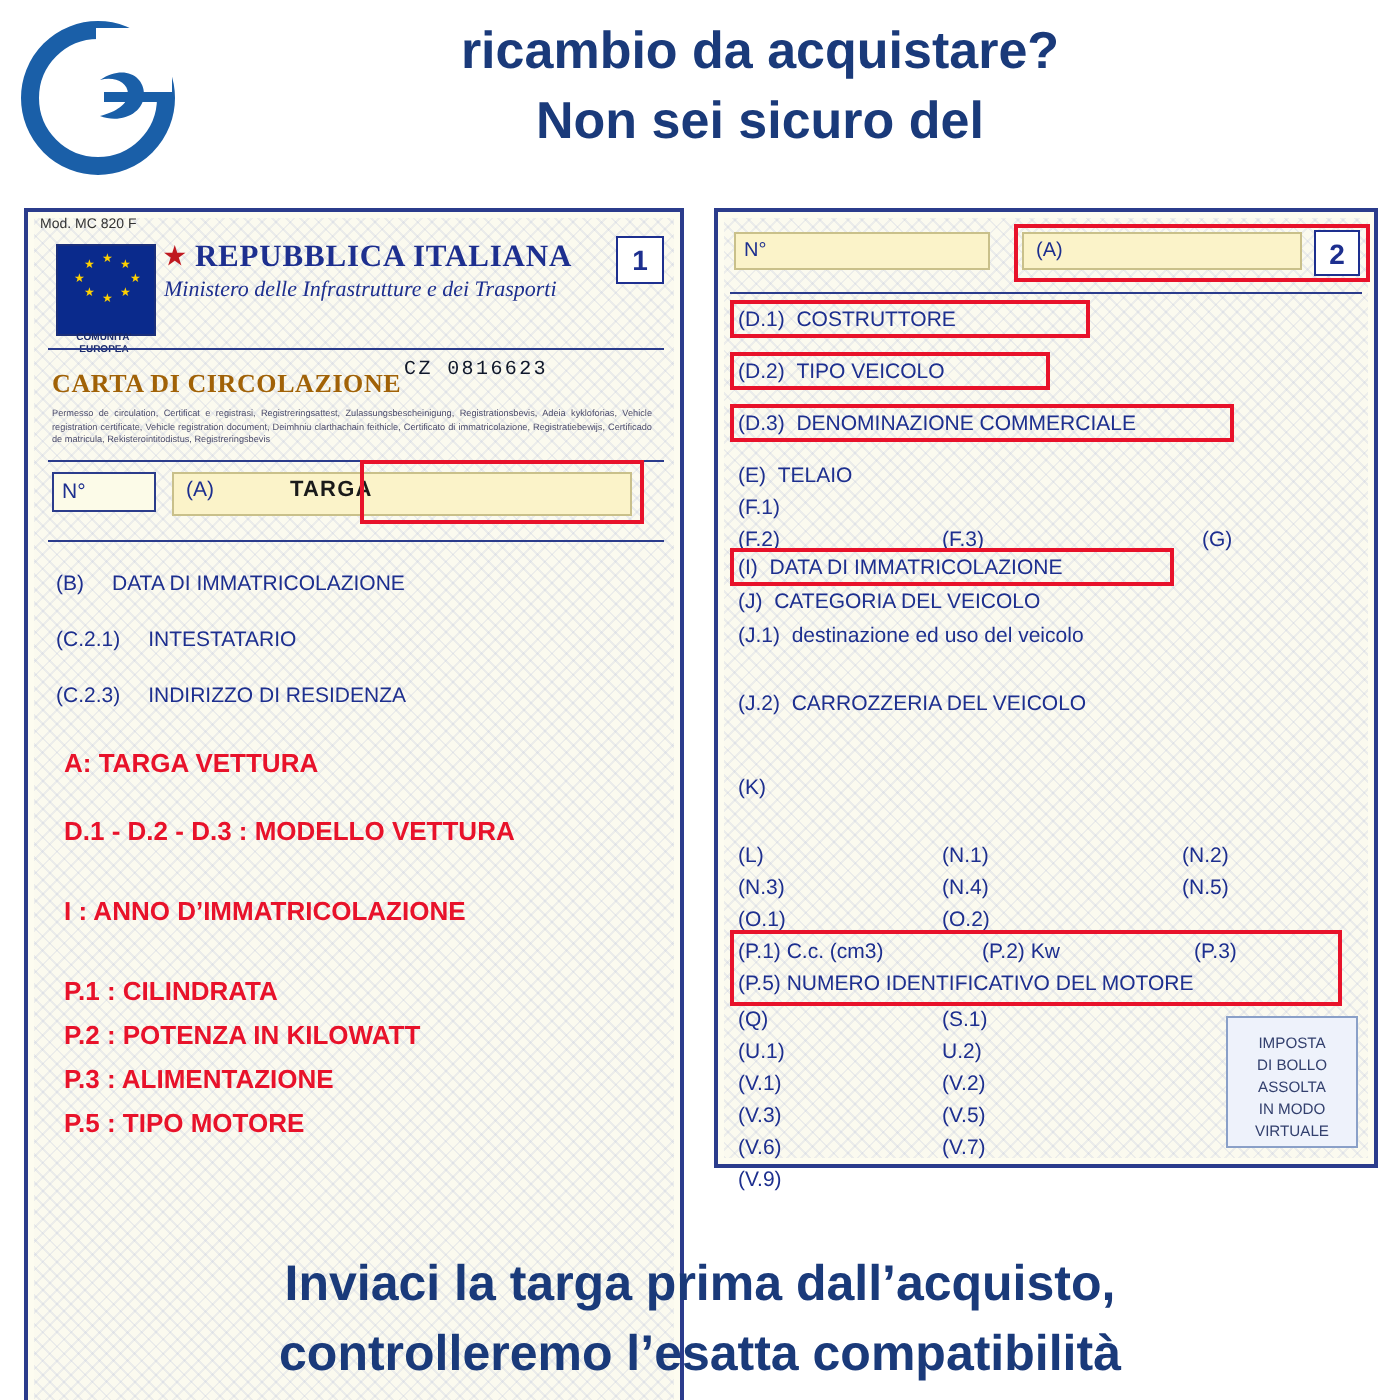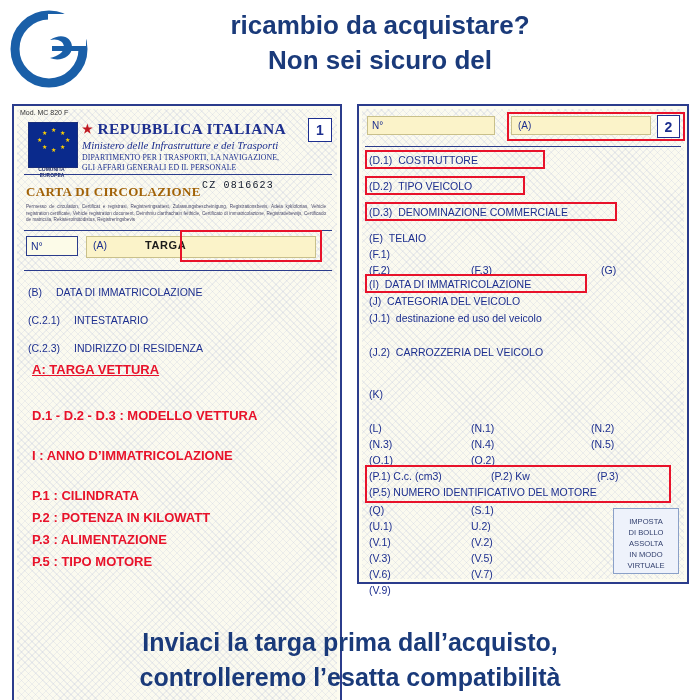--- a/index.html
+++ b/index.html
@@ -201,24 +201,20 @@
         <span class="star" style="left:8px;top:12px;">★</span>
         <span class="star" style="left:13px;top:5px;">★</span>
       </div>
     </div>
     <div style="position:absolute;left:12px;top:60px;width:52px;text-align:center;font-size:5px;color:#1a2a6b;font-weight:bold;line-height:1.25;">COMUNITA’ EUROPEA</div>
 
     <div class="rep-title">
       <span class="rep-star">★</span> <span>REPUBBLICA ITALIANA</span>
     </div>
     <div class="min1">Ministero delle Infrastrutture e dei Trasporti</div>
-    <div class="min2">
-      <span>DIPARTIMENTO PER I TRASPORTI, LA NAVIGAZIONE,</span><br>
-      <span>GLI AFFARI GENERALI ED IL PERSONALE</span>
-    </div>
     <div class="corner-num">1</div>
 
     <div class="hr-blue" style="top:68px;"></div>
     <div class="carta">CARTA DI CIRCOLAZIONE</div>
     <div class="docnum">CZ 0816623</div>
     <div class="microtext">Permesso de circulation, Certificat e registrasi, Registreringsattest, Zulassungsbescheinigung, Registrationsbevis, Adeia kykloforias, Vehicle registration certificate, Vehicle registration document, Deimhniu clarthachain feithicle, Certificato di immatricolazione, Registratiebewijs, Certificado de matricula, Rekisterointitodistus, Registreringsbevis</div>
     <div class="hr-blue" style="top:124px;"></div>
 
     <div class="ndeg">N°</div>
     <div class="targa-field">
@@ -232,21 +228,21 @@
     <div class="fld" style="left:14px;top:180px;">
       <span class="code">(B)</span><span class="lbl">DATA DI IMMATRICOLAZIONE</span>
     </div>
     <div class="fld" style="left:14px;top:208px;">
       <span class="code">(C.2.1)</span><span class="lbl">INTESTATARIO</span>
     </div>
     <div class="fld" style="left:14px;top:236px;">
       <span class="code">(C.2.3)</span><span class="lbl">INDIRIZZO DI RESIDENZA</span>
     </div>
 
-    <div class="legend" style="top:256px;text-decoration:underline;">A: TARGA VETTURA</div>
+    <div class="legend" style="top:268px;">A: TARGA VETTURA</div>
     <div class="legend" style="top:302px;">D.1 - D.2 - D.3 : MODELLO VETTURA</div>
     <div class="legend" style="top:342px;">I : ANNO D’IMMATRICOLAZIONE</div>
     <div class="legend" style="top:382px;">P.1 : CILINDRATA</div>
     <div class="legend" style="top:404px;">P.2 : POTENZA IN KILOWATT</div>
     <div class="legend" style="top:426px;">P.3 : ALIMENTAZIONE</div>
     <div class="legend" style="top:448px;">P.5 :  TIPO MOTORE</div>
   </div>
 </div>
 
 <div class="doc doc-right">

